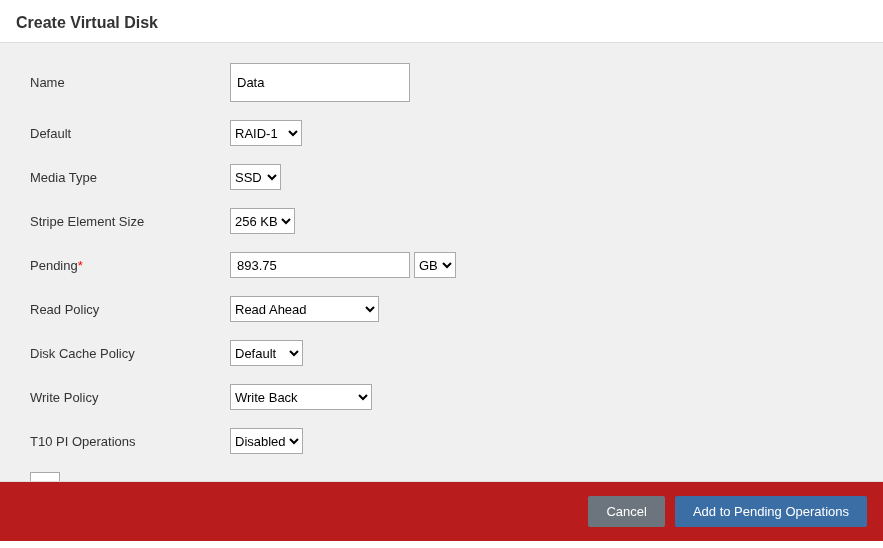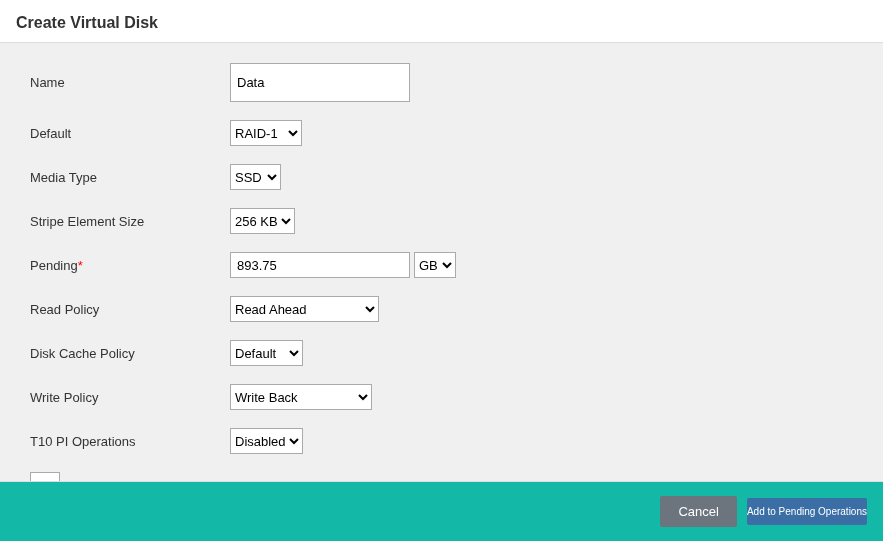--- a/index.html
+++ b/index.html
@@ -81,41 +81,41 @@
       background: #fff;
       font-size: 13px;
     }
 
     .footer {
       display: flex;
       justify-content: flex-end;
       align-items: center;
       padding: 12px 16px;
       border-top: 1px solid #ddd;
-      background: #14b8a6;
+      background: #b91c1c;
       height: 60px;
       gap: 10px;
     }
 
     .btn-cancel {
       background: #6c757d;
       color: #fff;
       border: none;
       padding: 8px 18px;
       font-size: 13px;
       cursor: pointer;
       border-radius: 2px;
     }
 
     .btn-add {
       background: #3a6ea5;
       color: #fff;
       border: none;
-      padding: 8px 0;
-      font-size: 10px;
+      padding: 8px 18px;
+      font-size: 13px;
       cursor: pointer;
       border-radius: 2px;
     }
   </style>
 </head>
 <body>
 
 <div class="page-header">
   <span class="page-title">Create Virtual Disk</span>
 </div>

